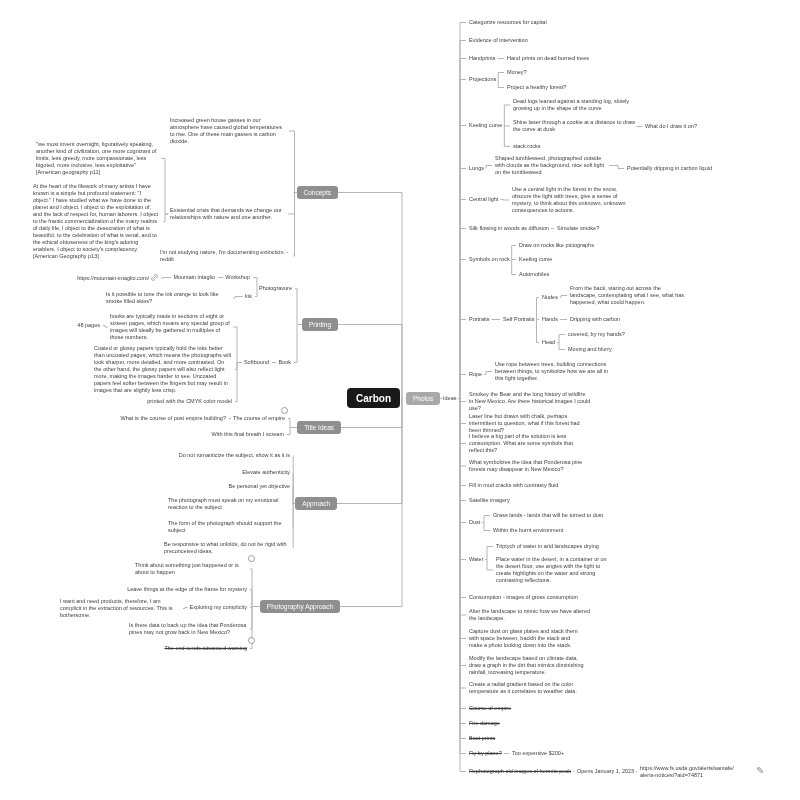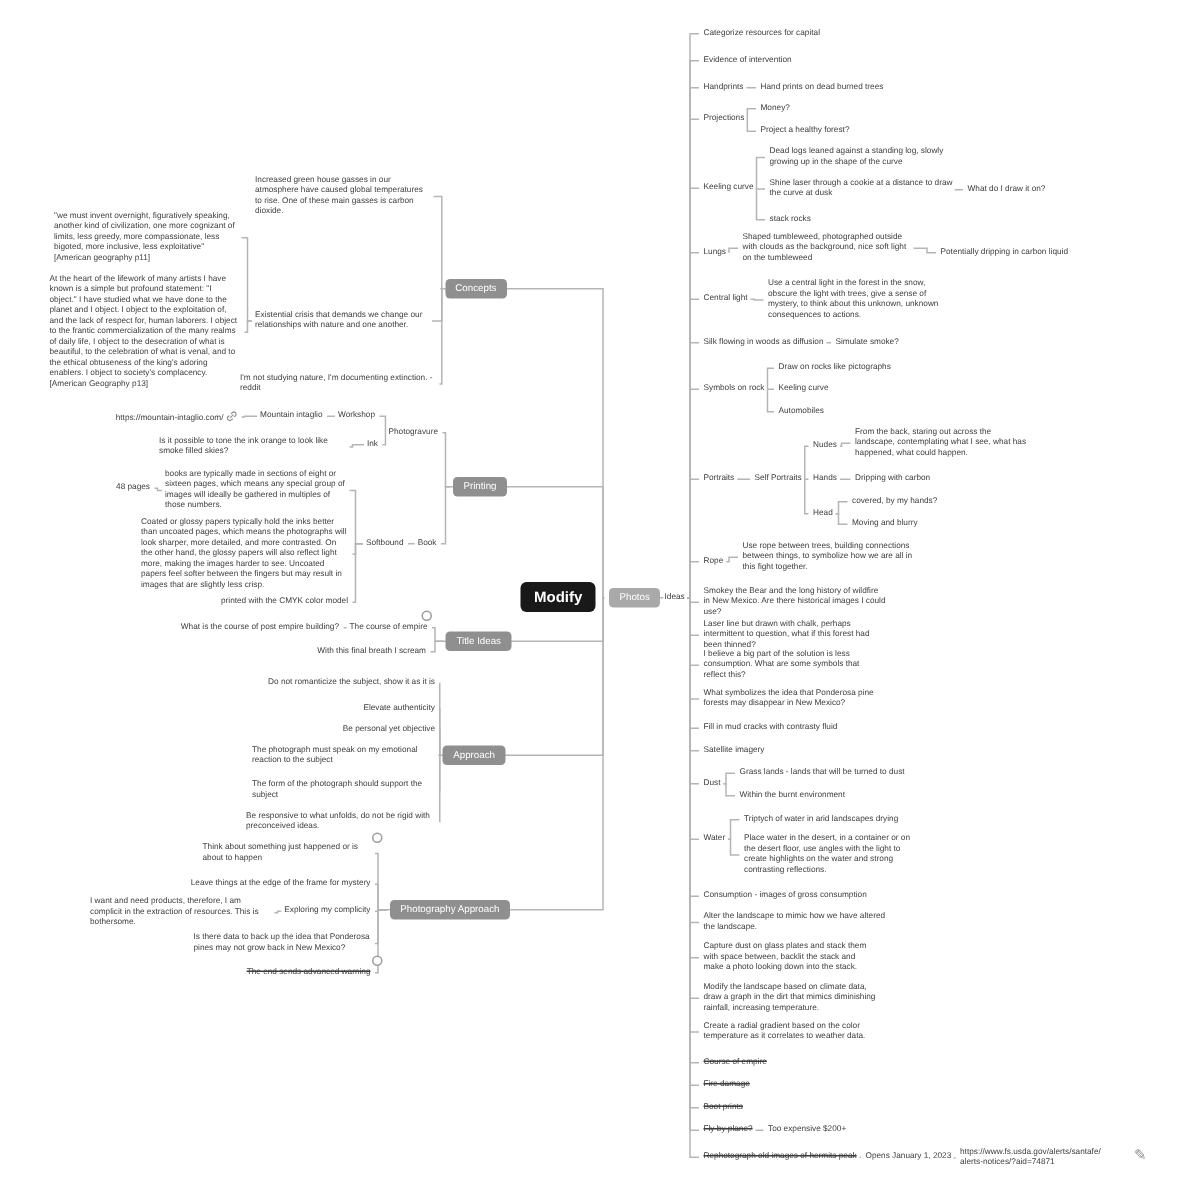--- a/index.html
+++ b/index.html
@@ -120,21 +120,21 @@
       <path d="M 293.171875 503.5 H 293.171875 V 527 H 293"></path>
       <path d="M 293.171875 503.5 H 293.171875 V 548 H 293"></path>
       <path d="M 257.859375 606.5 H 252 V 569 H 250"></path>
       <path d="M 257.859375 606.5 H 252 V 589.5 H 250"></path>
       <path d="M 257.859375 606.5 H 252 V 607.5 H 250"></path>
       <path d="M 257.859375 606.5 H 252 V 629 H 250"></path>
       <path d="M 257.859375 606.5 H 252 V 648.5 H 250"></path>
       <path d="M 187.53125 607.5 H 185 V 608.5 H 183"></path>
     </svg>
 
-  <div class="main" id="carbon_node" style="left:347px;top:388px">Modify</div>
+  <div class="main" id="carbon_node" style="left:347px;top:388px">Carbon</div>
   <div class="topic light" id="photos_node" style="left:406px;top:392px">Photos</div>
   <div class="txt tl" id="ideas_node" style="left:443px;top:395px">Ideas</div>
 
   <div class="txt tl" id="r_categorize" style="left:469px;top:19px">Categorize resources for capital</div>
   <div class="txt tl" id="r_evidence" style="left:469px;top:37px">Evidence of intervention</div>
   <div class="txt tl" id="r_handprints" style="left:469px;top:55px">Handprints</div>
   <div class="txt tl" id="r_handnote" style="left:507px;top:55px">Hand prints on dead burned trees</div>
   <div class="txt tl" id="r_projections" style="left:469px;top:76px">Projections</div>
   <div class="txt tl" id="r_money" style="left:507px;top:69px">Money?</div>
   <div class="txt tl" id="r_healthy" style="left:507px;top:84px">Project a healthy forest?</div>

